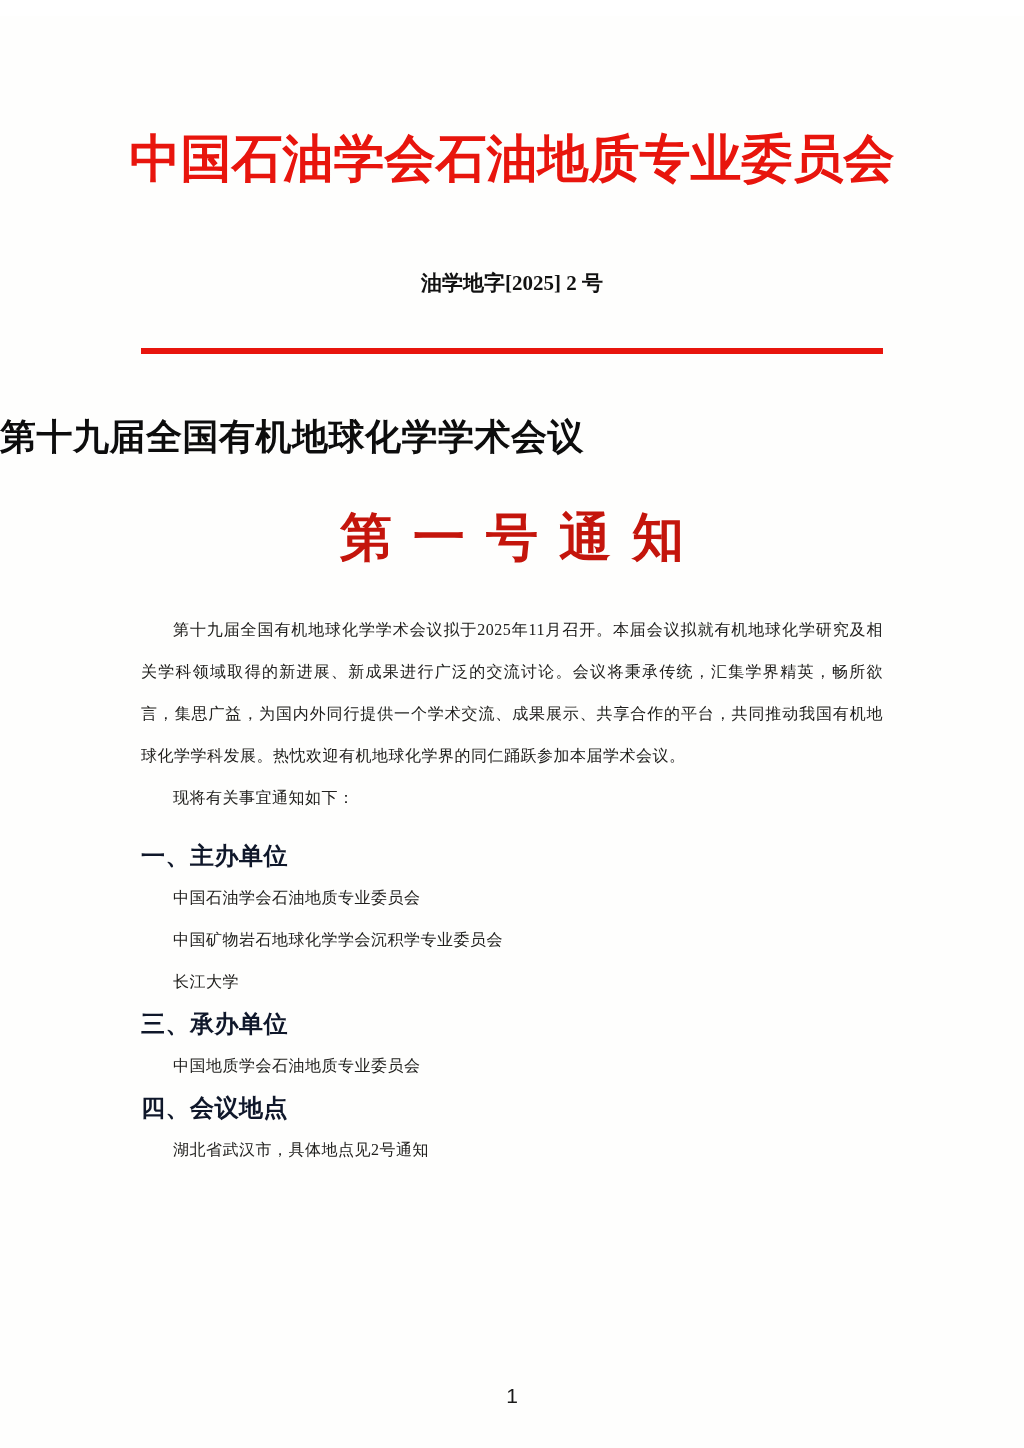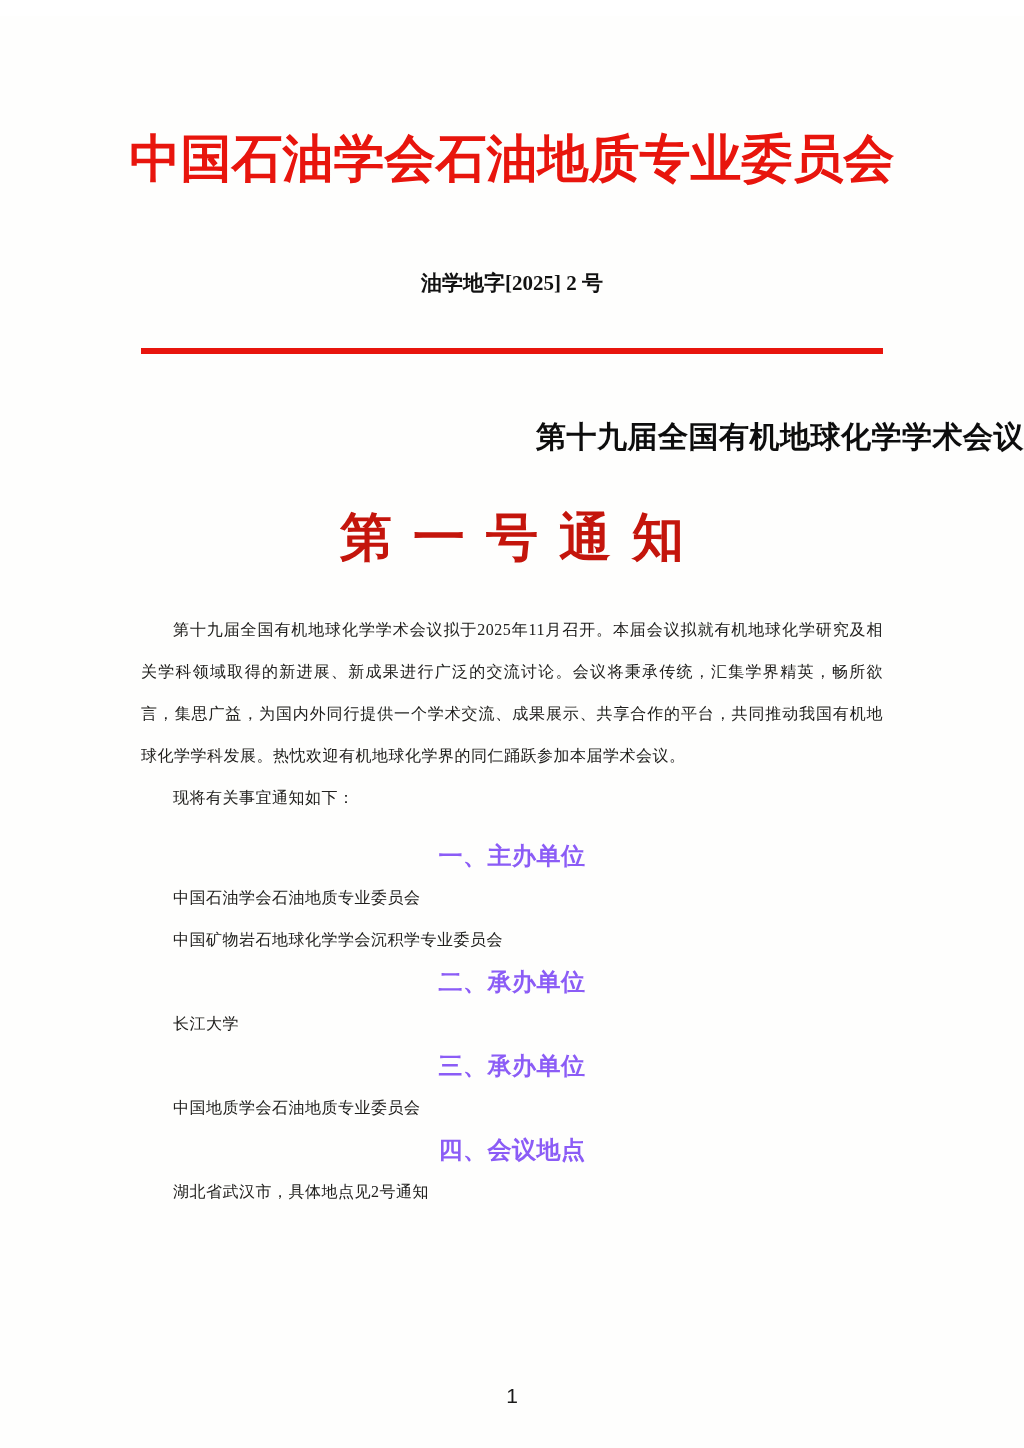--- a/index.html
+++ b/index.html
@@ -36,22 +36,22 @@
     color: #111111;
   }
   .red-line {
     margin: 50px auto 0 auto;
     width: 742px;
     height: 6px;
     background: var(--accent_red, #e8150d);
   }
   .conf-title {
     margin-top: 58px;
-    text-align: right;
-    font-size: 30px;
+    text-align: left;
+    font-size: 36px;
     line-height: 50px;
     font-weight: bold;
     color: #0d0d0d;
     letter-spacing: 0.5px;
     white-space: nowrap;
   }
   .notice-title {
     margin-top: 48px;
     text-align: center;
     font-size: 52px;
@@ -70,23 +70,23 @@
     letter-spacing: 0.5px;
     text-align: justify;
   }
   .paragraph, .intro-line {
     text-indent: 2em;
   }
   .sections { margin-top: 16px; }
   .section-heading {
     font-family: "Liberation Sans", "DejaVu Sans", sans-serif;
     font-weight: bold;
-    color: #8b5cf6;
+    color: #0f172a;
     letter-spacing: 0.5px;
-    text-align: center;
+    text-align: left;
   }
   .section-item {
     text-indent: 2em;
     text-align: left;
   }
   .page-number {
     position: absolute;
     top: 1368px;
     left: 0;
     width: 100%;
@@ -120,21 +120,20 @@
 
     <div class="sections">
 
       <section>
         <h2 class="section-heading">一、主办单位</h2>
         <p class="section-item">中国石油学会石油地质专业委员会</p>
         <p class="section-item">中国矿物岩石地球化学学会沉积学专业委员会</p>
       </section>
 
       <section>
-        <h2 class="section-heading">二、承办单位</h2>
         <p class="section-item">长江大学</p>
       </section>
 
       <section>
         <h2 class="section-heading">三、承办单位</h2>
         <p class="section-item">中国地质学会石油地质专业委员会</p>
       </section>
 
       <section>
         <h2 class="section-heading">四、会议地点</h2>

